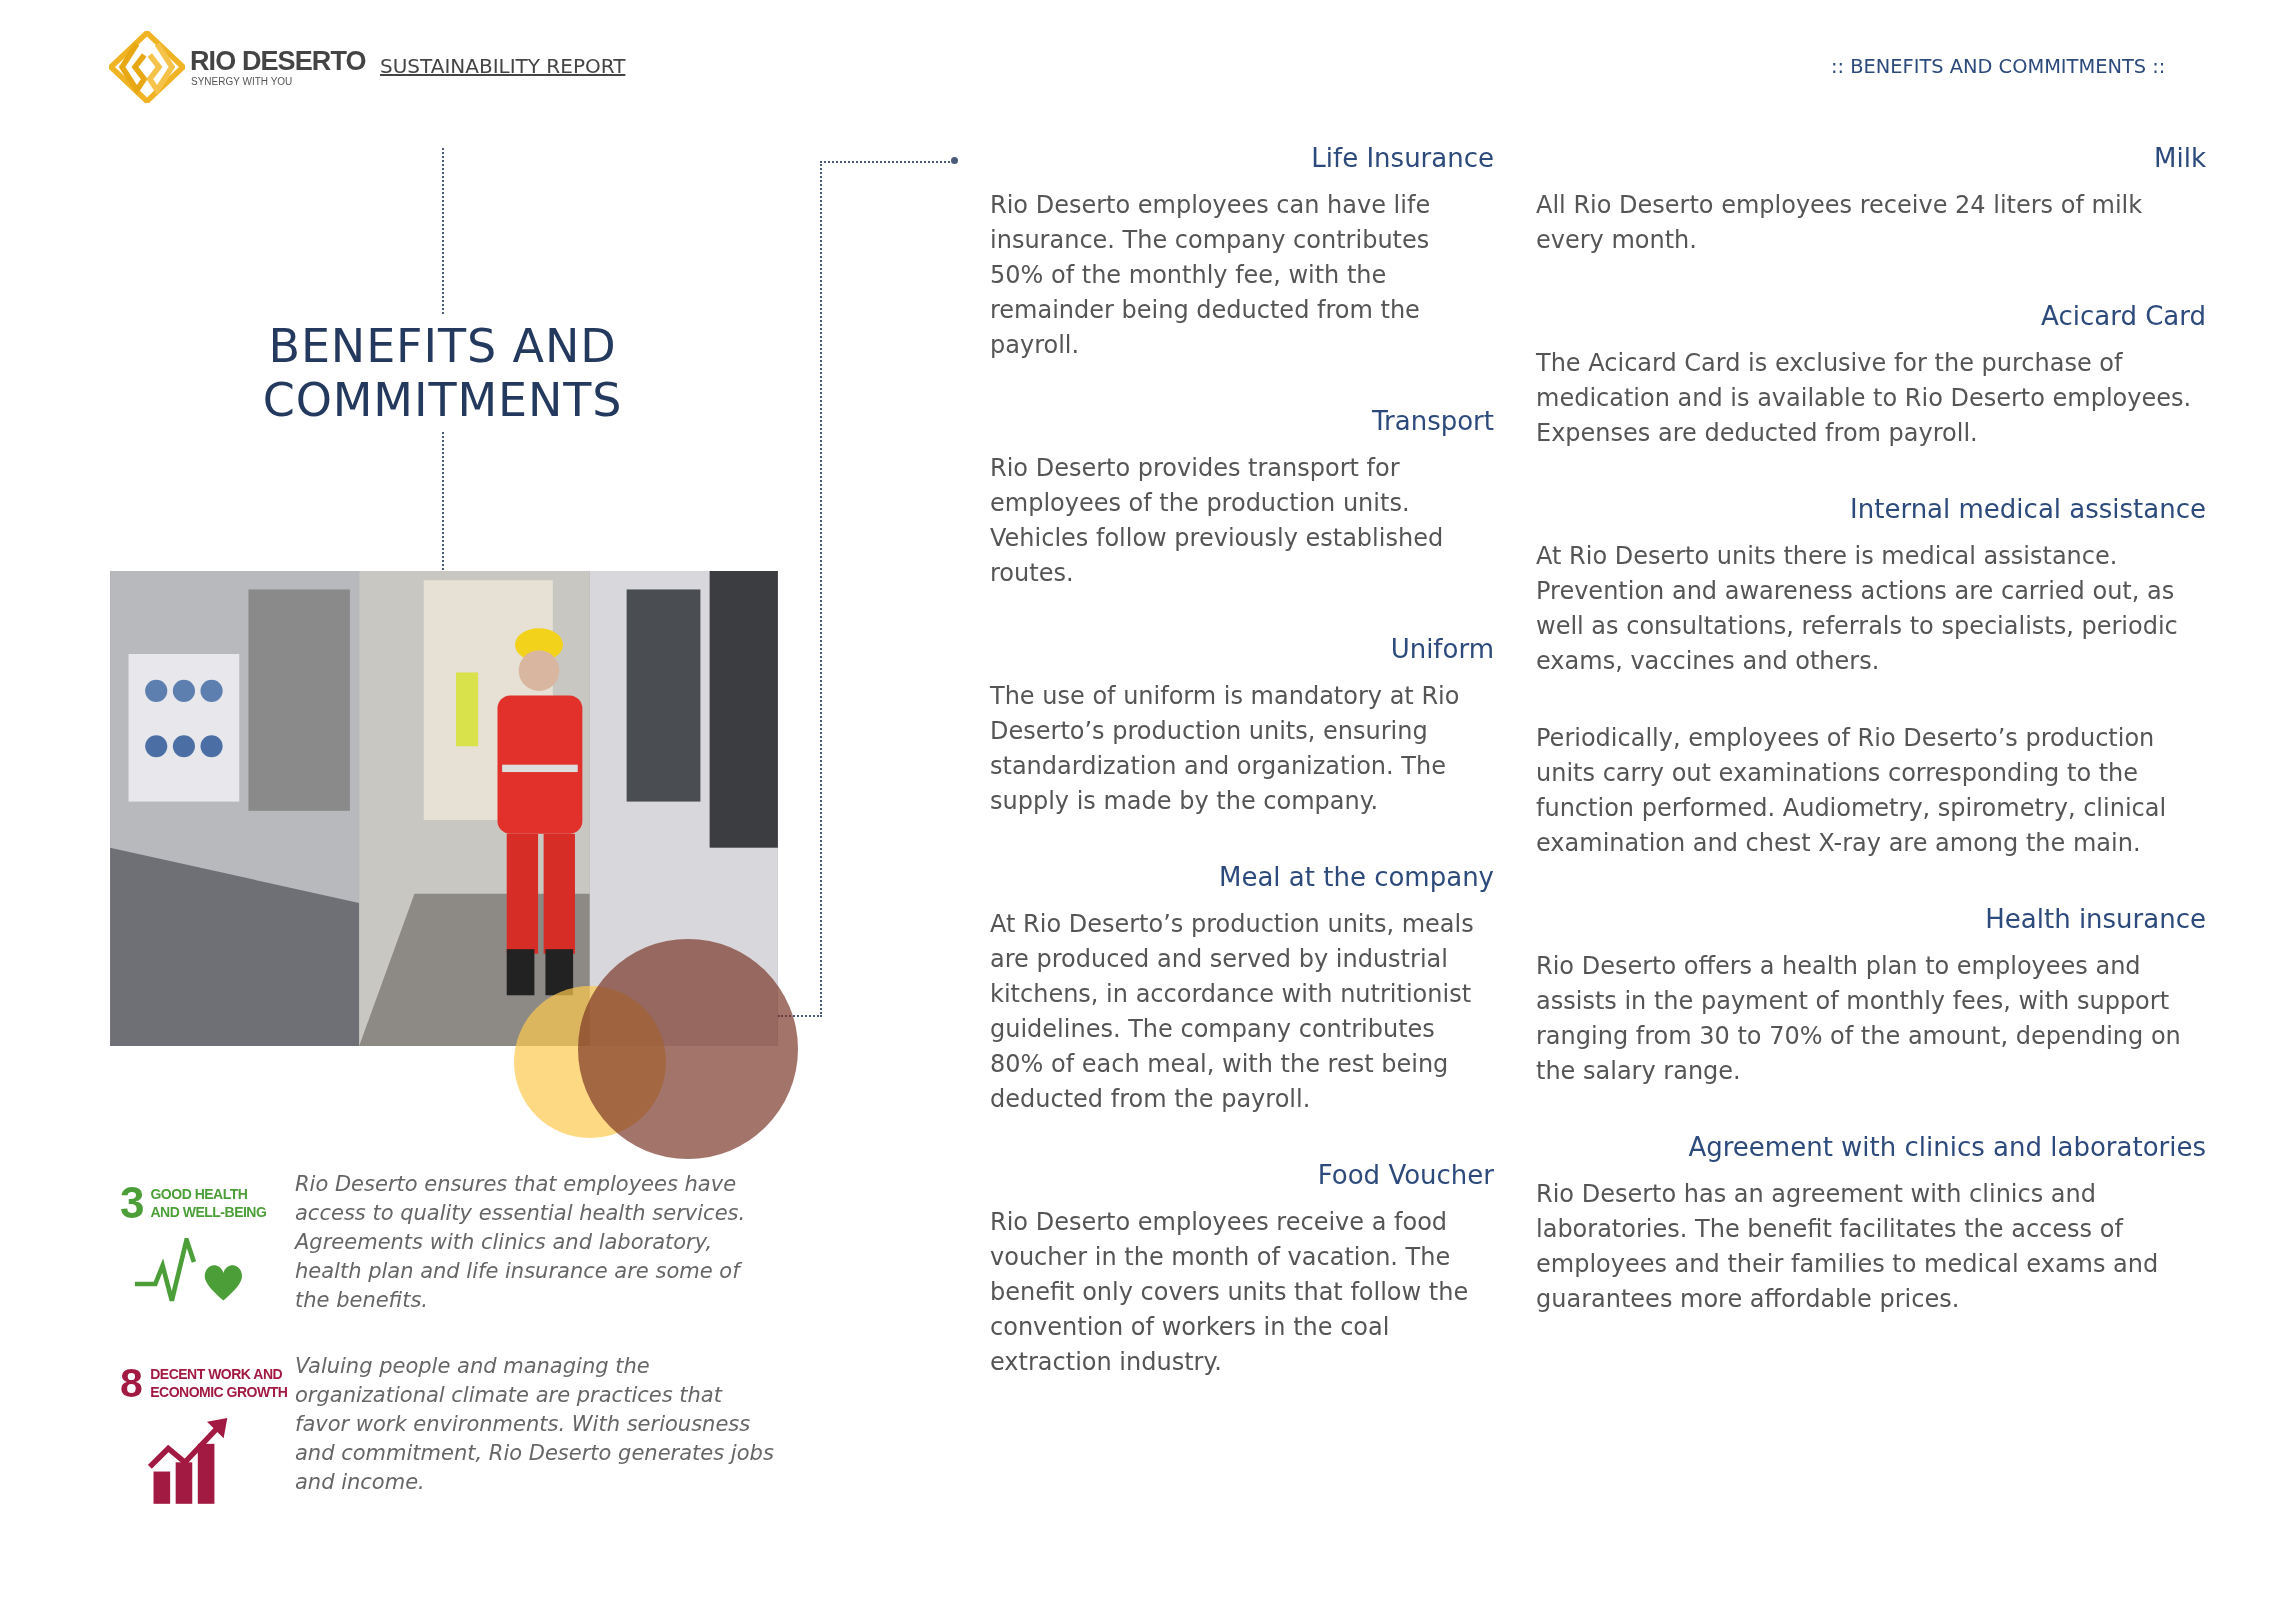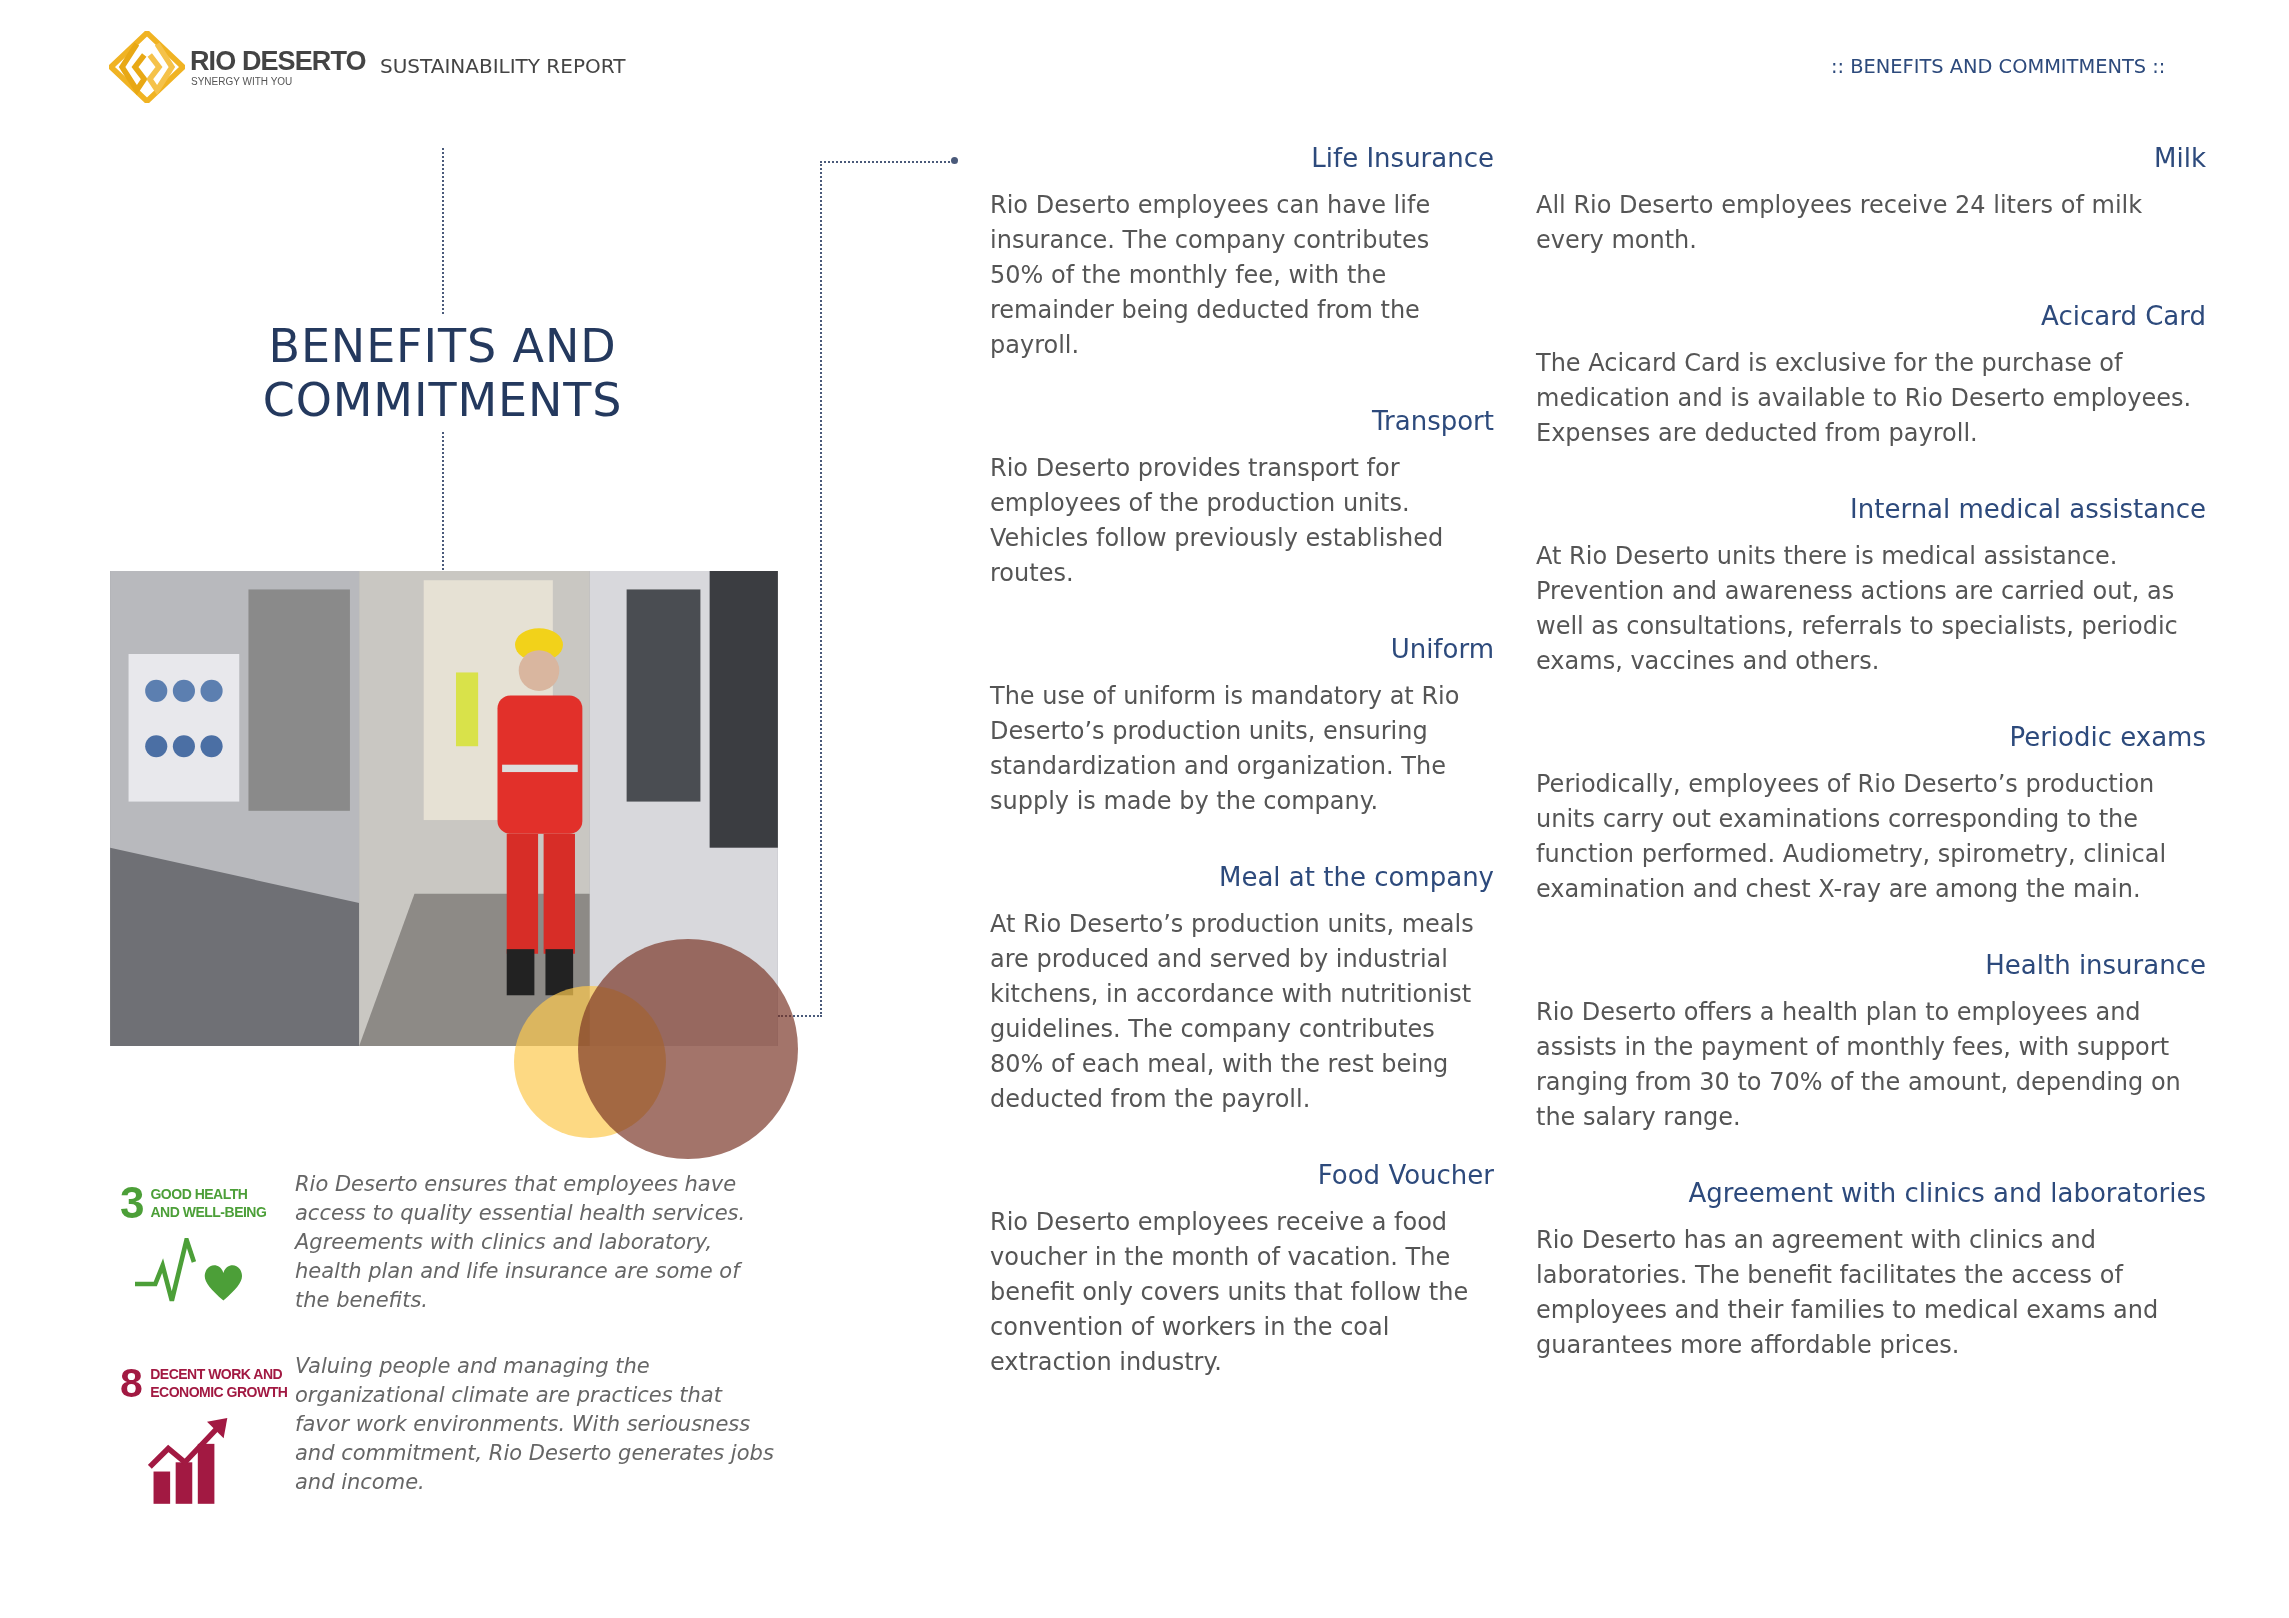--- a/index.html
+++ b/index.html
@@ -1,20 +1,20 @@
 <!DOCTYPE html>
 <html style="font-size:14.8px"><head>
 <meta charset="utf-8">
 <style>
   html,body{margin:0;padding:0;background:#fff;}
   body{width:2290px;height:1619px;position:relative;overflow:hidden;font-family:"DejaVu Sans","Liberation Sans",sans-serif;color:#4a4a4a;}
   .abs{position:absolute;}
   .logo-name{left:190px;top:46px;font-family:"Liberation Sans",sans-serif;font-weight:bold;font-size:27px;color:#444;letter-spacing:-0.9px;}
   .logo-tag{left:191px;top:76px;font-family:"Liberation Sans",sans-serif;font-size:10px;color:#555;}
-  .report-title{left:380px;top:54px;font-family:"DejaVu Sans",sans-serif;font-size:20px;color:#444;}
+  .report-title{left:380px;top:54px;font-family:"DejaVu Sans",sans-serif;font-size:20px;color:#444;text-decoration:underline;}
   .section-tag{left:1831px;top:55px;font-family:"DejaVu Sans",sans-serif;font-size:19.4px;color:#2d4a7c;}
   .page-title{left:212px;top:319px;width:461px;text-align:center;font-family:"DejaVu Sans",sans-serif;font-size:46px;line-height:54px;color:#24395e;letter-spacing:0.9px;}
   .vdots{border-left:2.8px dotted #4a5a7a;width:0;}
   .hdots{border-top:2.8px dotted #4a5a7a;height:0;}
   .photo{left:110px;top:571px;width:668px;height:475px;overflow:hidden;background:#8c8c8c;}
   .circle{border-radius:50%;}
   .sdg{left:120px;}
   .sdg-num{font-family:"Liberation Sans",sans-serif;font-weight:bold;font-size:44px;line-height:44px;}
   .sdg-label{font-family:"Liberation Sans",sans-serif;font-weight:bold;font-size:14px;line-height:18.5px;letter-spacing:-0.5px;}
   .sdg-text{left:295px;width:480px;font-family:"DejaVu Sans",sans-serif;font-style:italic;font-size:21px;line-height:29px;color:#666;}
@@ -152,21 +152,20 @@
   </div>
   <div class="item">
     <h3>Acicard Card</h3>
     <p>The Acicard Card is exclusive for the purchase of medication and is available to Rio Deserto employees. Expenses are deducted from payroll.</p>
   </div>
   <div class="item">
     <h3>Internal medical assistance</h3>
     <p>At Rio Deserto units there is medical assistance. Prevention and awareness actions are carried out, as well as consultations, referrals to specialists, periodic exams, vaccines and others.</p>
   </div>
   <div class="item">
-    <h3>Periodic exams</h3>
     <p>Periodically, employees of Rio Deserto’s production units carry out examinations corresponding to the function performed. Audiometry, spirometry, clinical examination and chest X-ray are among the main.</p>
   </div>
   <div class="item">
     <h3>Health insurance</h3>
     <p>Rio Deserto offers a health plan to employees and assists in the payment of monthly fees, with support ranging from 30 to 70% of the amount, depending on the salary range.</p>
   </div>
   <div class="item">
     <h3>Agreement with clinics and laboratories</h3>
     <p>Rio Deserto has an agreement with clinics and laboratories. The benefit facilitates the access of employees and their families to medical exams and guarantees more affordable prices.</p>
   </div>

